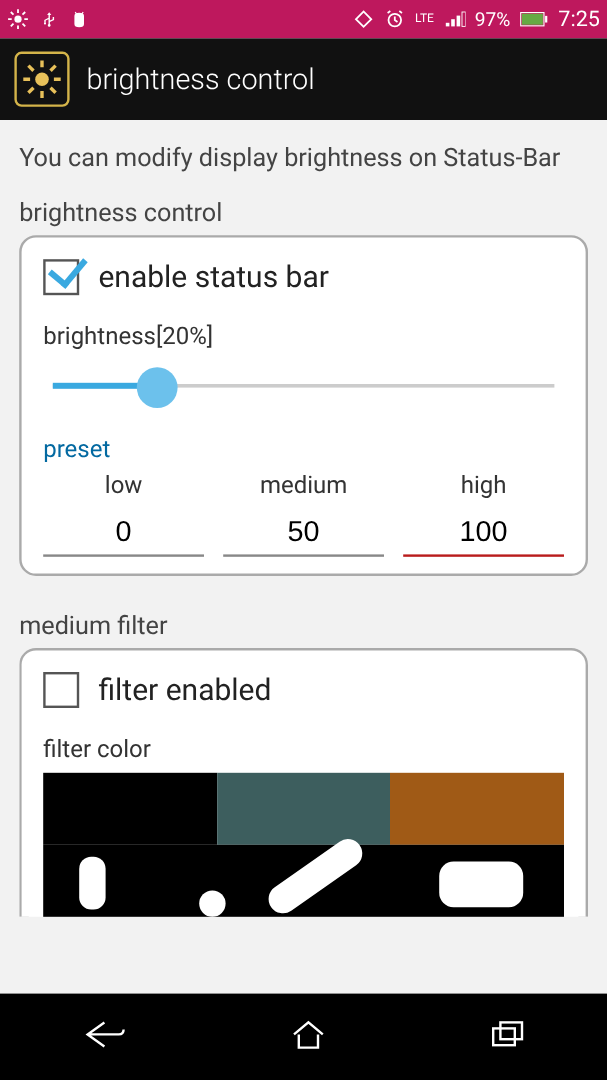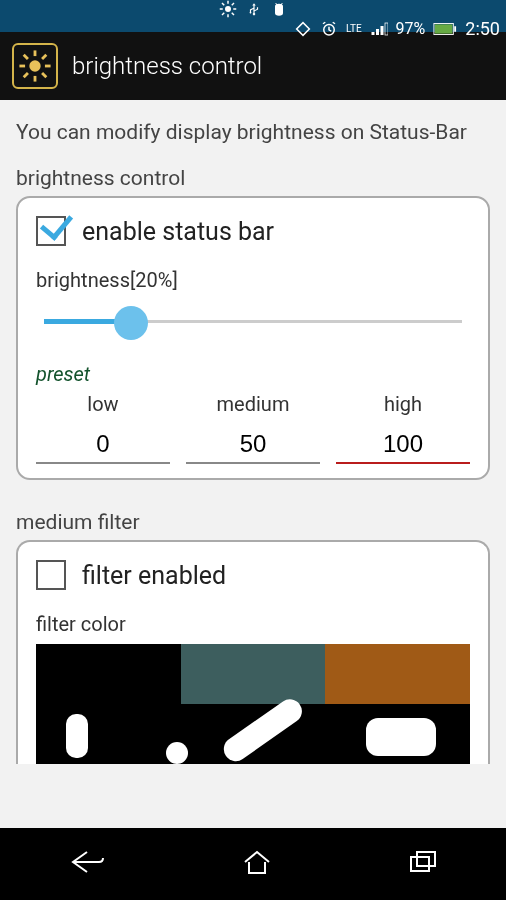--- a/index.html
+++ b/index.html
@@ -6,27 +6,26 @@
   body {
     width: 506px;
     height: 900px;
     background: #f2f2f2;
     font-family: Roboto, Arial, sans-serif;
     overflow: hidden;
     position: relative;
   }
   .status-bar {
     height: 32px;
-    background: #0c4a6e;
+    background: #be185d;
     color: #fff;
     display: flex;
     align-items: center;
     padding: 0 6px;
     font-size: 16px;
-    flex-direction: column;
   }
   .status-left { display: flex; gap: 10px; align-items: center; }
   .status-right { margin-left: auto; display: flex; gap: 8px; align-items: center; }
   .app-bar {
     height: 68px;
     background: #111;
     display: flex;
     align-items: center;
     padding: 0 12px;
     gap: 14px;
@@ -85,21 +84,21 @@
   .slider-fill {
     position: absolute; left: 8px; top: 21px; height: 5px;
     background: #3aa9e0; width: 20%;
   }
   .slider-thumb {
     position: absolute; top: 8px; width: 34px; height: 34px;
     border-radius: 50%; background: #6cc1ec;
     margin-left: -17px;
     left: calc(8px + 20%);
   }
-  .preset-head { font-size: 20px; color: #14532d; margin-top: 14px; font-style: italic; }
+  .preset-head { font-size: 20px; color: #0369a1; margin-top: 14px; }
   .preset-cols { display: flex; gap: 16px; margin-top: 6px; }
   .preset-col { flex: 1; text-align: center; }
   .preset-col .pl { font-size: 20px; color: #333; margin-bottom: 10px; }
   .preset-input {
     width: 100%;
     border: none;
     border-bottom: 2px solid #888;
     font-size: 24px;
     text-align: center;
     padding: 4px 0 4px 0;
@@ -184,21 +183,21 @@
         </svg>
     </span>
     <span>97%</span>
     <span>
       <svg class="icon-svg" width="24" height="14" viewBox="0 0 26 14">
           <rect x="1" y="1" width="21" height="12" fill="none" stroke="#fff"></rect>
           <rect x="2" y="2" width="19" height="10" fill="#6a4"></rect>
           <rect x="23" y="4" width="2" height="6" fill="#fff"></rect>
         </svg>
     </span>
-    <span style="font-size:18px">2:50</span>
+    <span style="font-size:18px">7:25</span>
   </div>
 </div>
 
 <div class="app-bar">
   <div class="app-icon">
     <svg width="34" height="34" viewBox="0 0 24 24">
         <circle cx="12" cy="12" r="4" fill="#e8c15a"></circle>
         <g stroke="#e8c15a" stroke-width="2">
           <line x1="12" y1="1" x2="12" y2="5"></line>
           <line x1="12" y1="19" x2="12" y2="23"></line>

